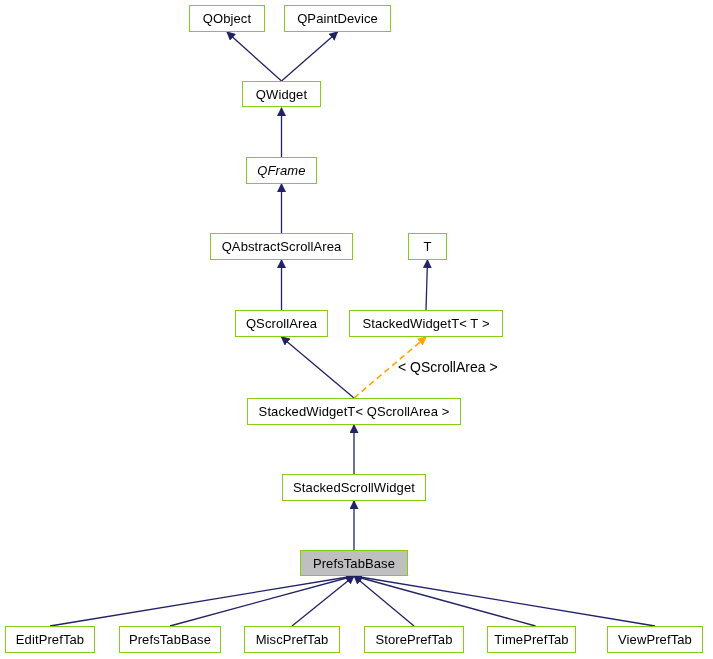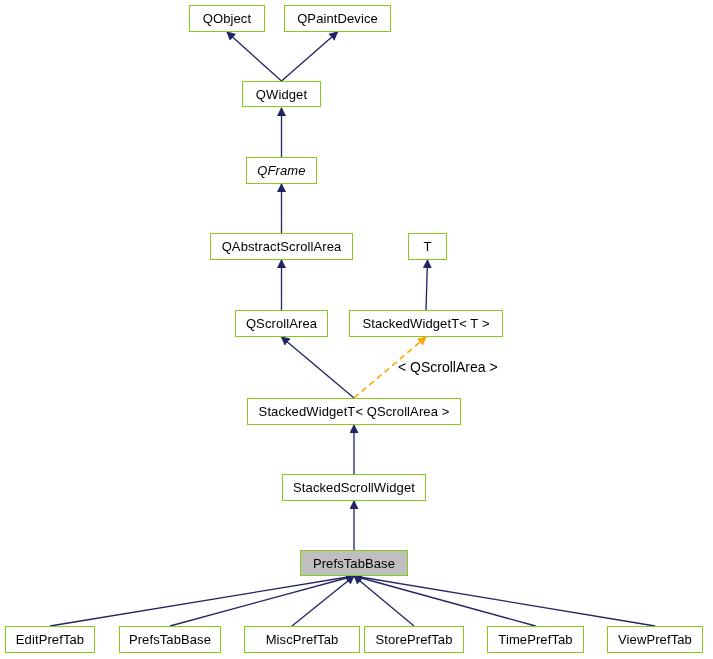--- a/index.html
+++ b/index.html
@@ -91,22 +91,22 @@
       <div class="node" style="left: 246px; top: 157px; width: 71px; height: 27px; font-style: italic;">QFrame</div>
       <div class="node" style="left: 210px; top: 233px; width: 143px; height: 27px;">QAbstractScrollArea</div>
       <div class="node" style="left: 408px; top: 233px; width: 39px; height: 27px;">T</div>
       <div class="node" style="left: 235px; top: 310px; width: 93px; height: 27px;">QScrollArea</div>
       <div class="node" style="left: 349px; top: 310px; width: 154px; height: 27px;">StackedWidgetT&lt; T &gt;</div>
       <div class="node" style="left: 247px; top: 398px; width: 214px; height: 27px;">StackedWidgetT&lt; QScrollArea &gt;</div>
       <div class="node" style="left: 282px; top: 474px; width: 144px; height: 27px;">StackedScrollWidget</div>
       <div class="node highlight" style="left: 300px; top: 550px; width: 108px; height: 26px;">PrefsTabBase</div>
       <div class="node" style="left: 5px; top: 626px; width: 90px; height: 27px;">EditPrefTab</div>
       <div class="node" style="left: 119px; top: 626px; width: 102px; height: 27px;">PrefsTabBase</div>
-      <div class="node" style="left: 244px; top: 626px; width: 116px; height: 27px;">MiscPrefTab</div>
+      <div class="node" style="left: 244px; top: 626px; width: 96px; height: 27px;">MiscPrefTab</div>
       <div class="node" style="left: 364px; top: 626px; width: 100px; height: 27px;">StorePrefTab</div>
-      <div class="node" style="left: 487px; top: 626px; width: 97px; height: 27px;">TimePrefTab</div>
+      <div class="node" style="left: 487px; top: 626px; width: 89px; height: 27px;">TimePrefTab</div>
       <div class="node" style="left: 607px; top: 626px; width: 96px; height: 27px;">ViewPrefTab</div>
     </div>
   <div id="edge-labels">
       <div class="edge-label" style="left: 398px; top: 360px;">&lt; QScrollArea &gt;</div>
     </div>
 
 </div>
 
 </body></html>

